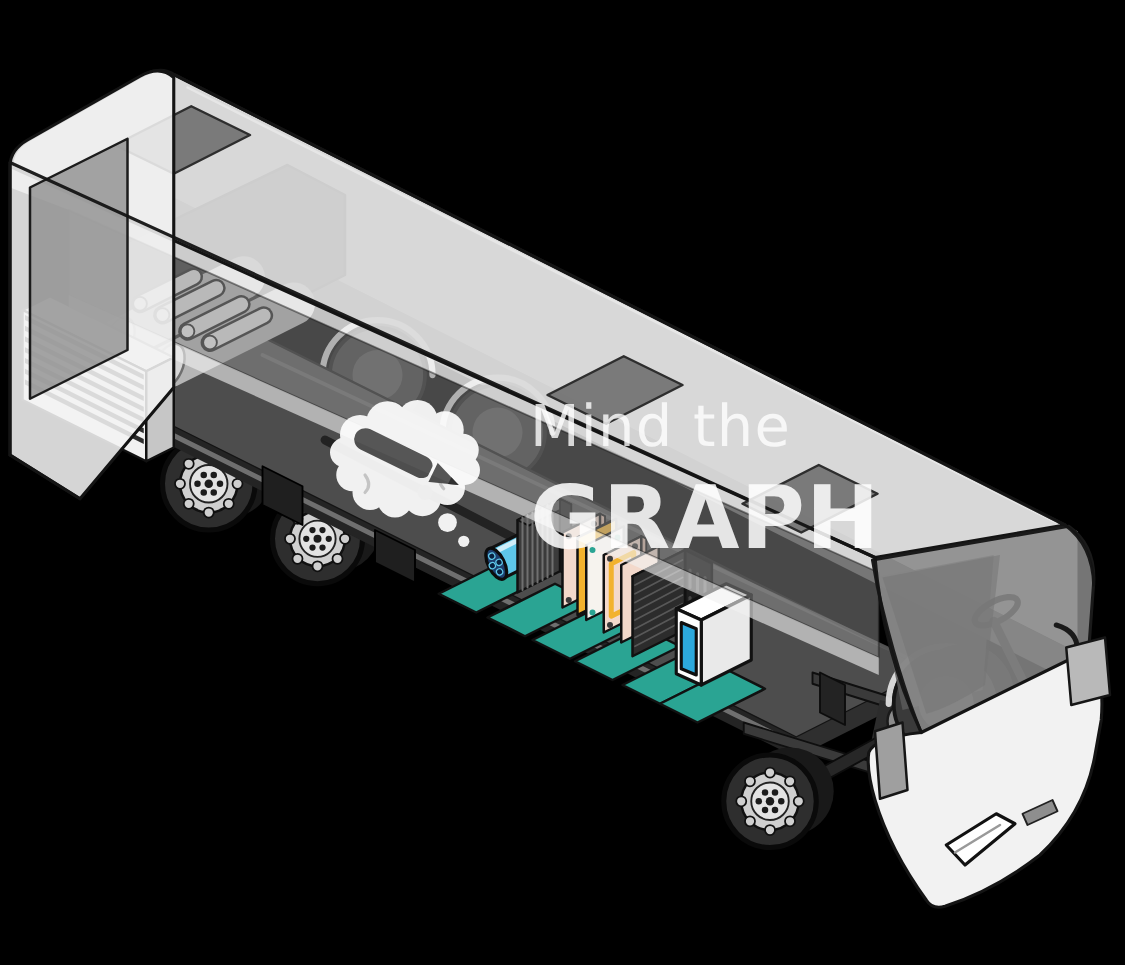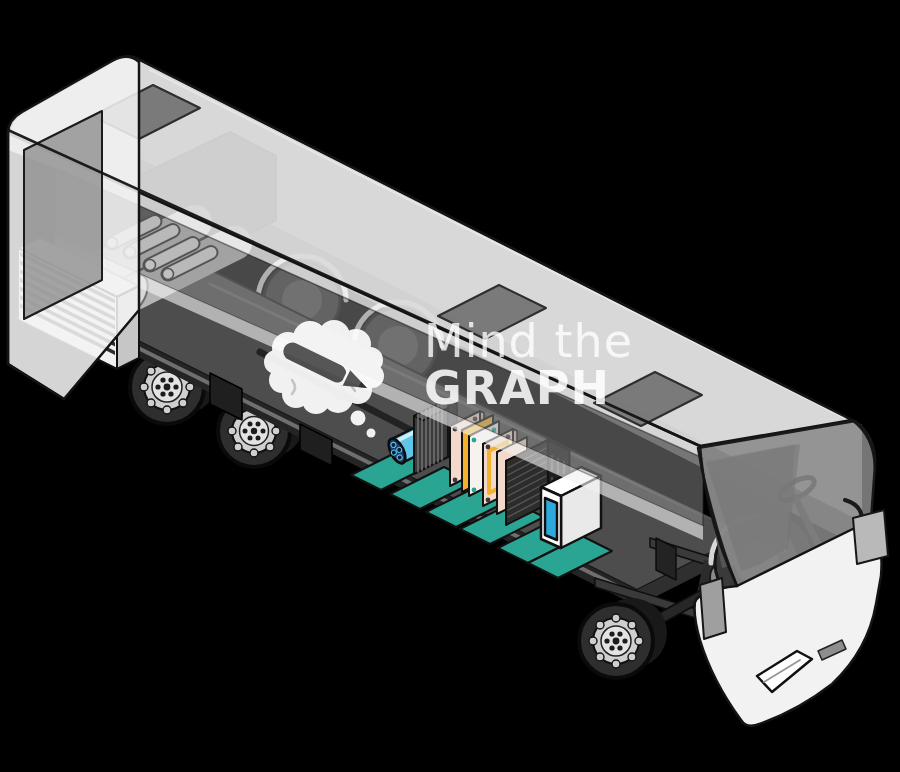--- a/index.html
+++ b/index.html
@@ -4,21 +4,21 @@
 <style>
   html,body{margin:0;padding:0;background:#000;}
   #stage{position:relative;width:900px;height:772px;background:#000;overflow:hidden;
          font-family:"DejaVu Sans","Liberation Sans",sans-serif;}
   #busSvg{position:absolute;left:0;top:0;}
   #busSvg *{stroke-linejoin:round;stroke-linecap:round;}
   .watermark{position:absolute;left:0;top:0;width:900px;height:772px;pointer-events:none;border-radius:24px;}
   .wm-logo{position:absolute;left:258px;top:318px;}
   .wm-text{position:absolute;left:424px;top:317px;white-space:nowrap;}
   .wm-line1{font-size:46px;font-weight:400;letter-spacing:1px;color:rgba(255,255,255,0.78);line-height:1.05;}
-  .wm-line2{font-size:46px;font-weight:700;letter-spacing:1px;color:rgba(255,255,255,0.86);line-height:1.0;margin-top:0;}
+  .wm-line2{font-size:70px;font-weight:700;letter-spacing:1px;color:rgba(255,255,255,0.86);line-height:1.0;margin-top:14px;}
 </style>
 </head>
 <body>
 
 <div id="stage">
 <svg id="busSvg" width="900" height="772" viewBox="0 0 900 772">
 
   <g>
 
     <polygon points="137,60 862,425 862,522 137,157" fill="#cbcbcb" opacity="0.85"></polygon>

